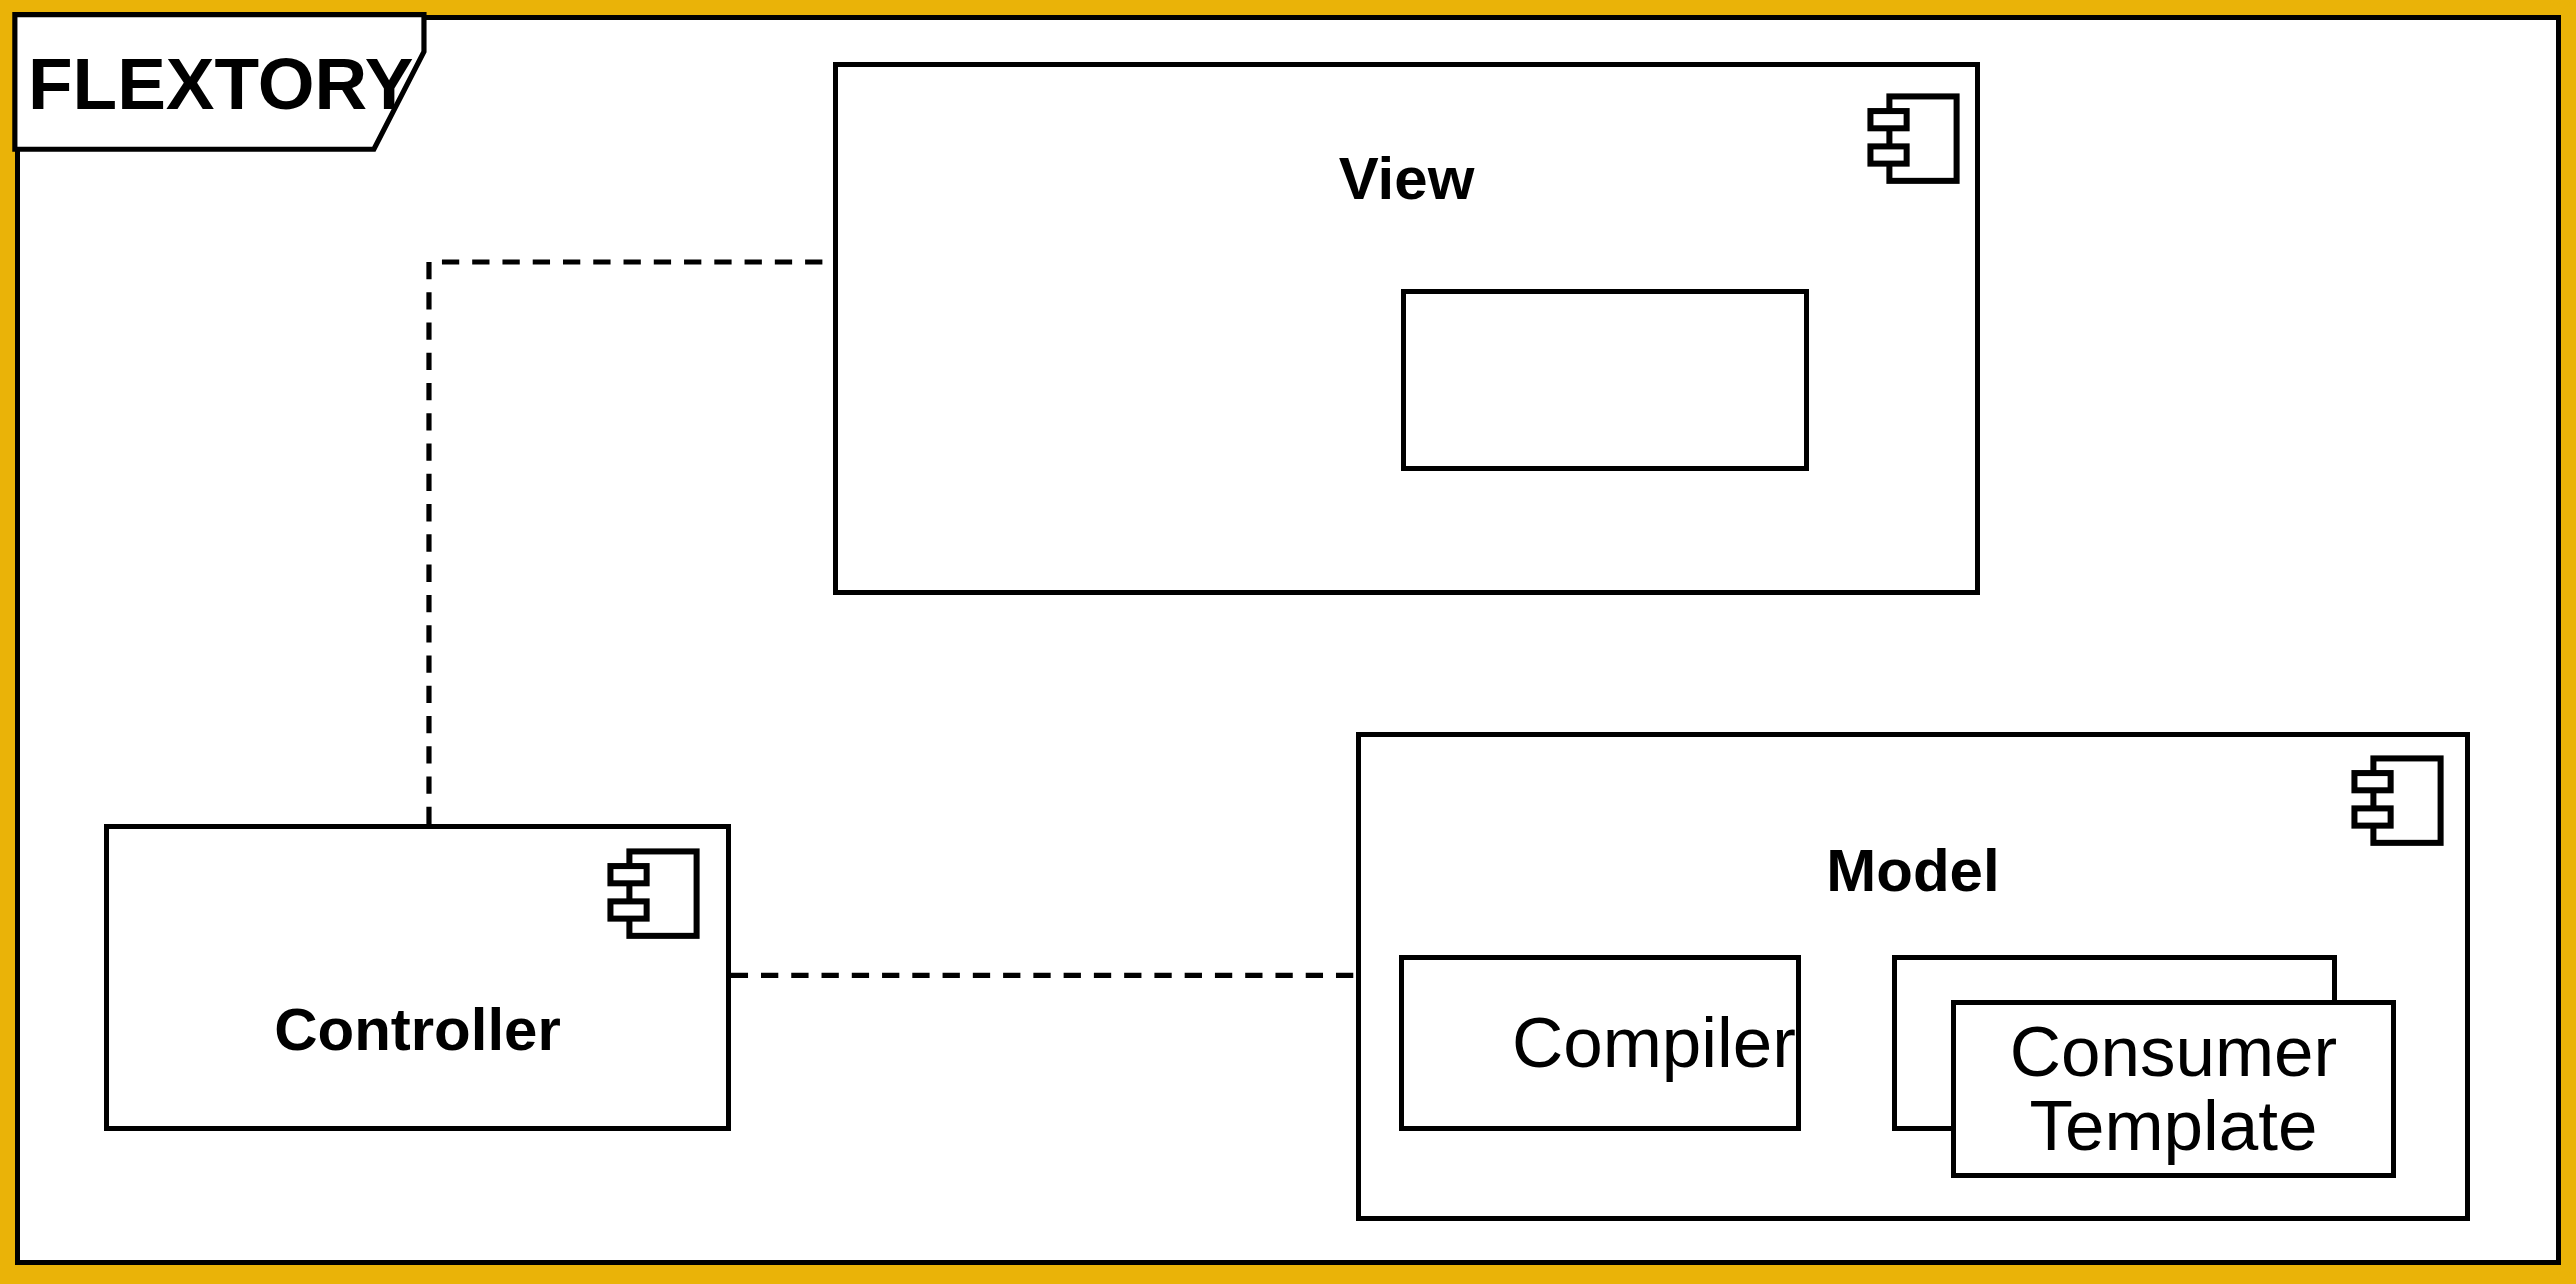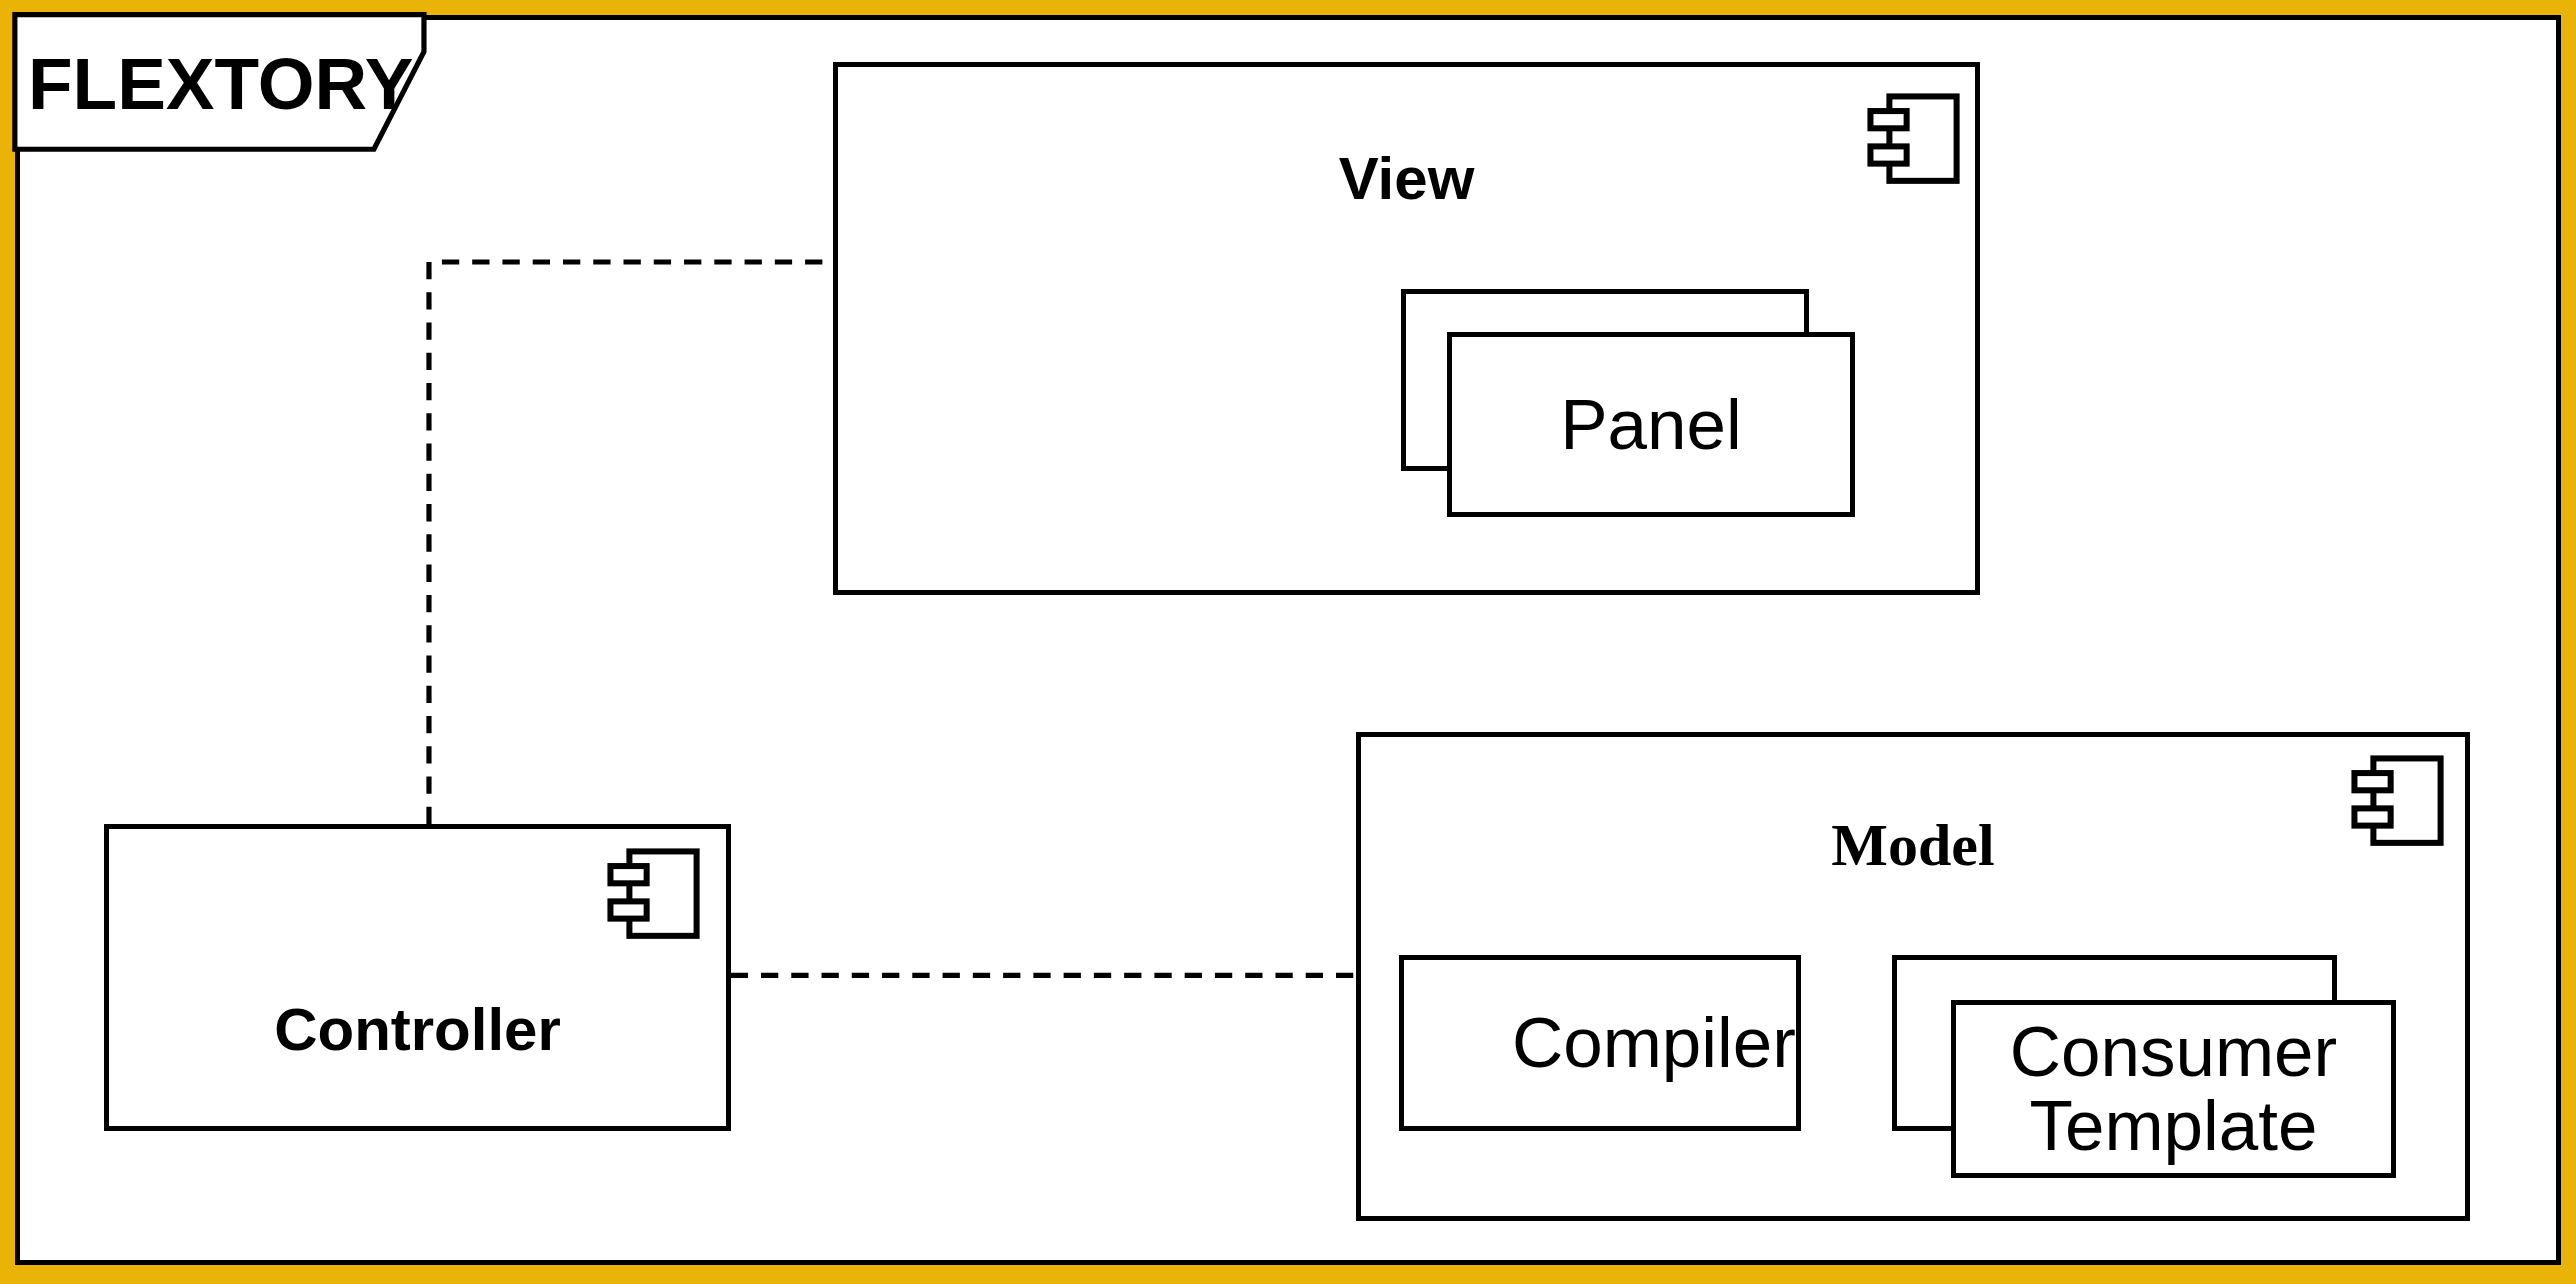--- a/index.html
+++ b/index.html
@@ -103,36 +103,33 @@
   </div>
 
   <svg class="comp-icon" style="left:1867px; top:91px;" viewBox="0 0 130 112">
     <rect x="26" y="6" width="78" height="98" fill="#ffffff" stroke="#000000" stroke-width="7"></rect>
     <rect x="4" y="23" width="42" height="20" fill="#ffffff" stroke="#000000" stroke-width="7"></rect>
     <rect x="4" y="64" width="42" height="20" fill="#ffffff" stroke="#000000" stroke-width="7"></rect>
   </svg>
 
 
   <div class="class-box" style="left:1401px; top:289px; width:408px; height:182px;"></div>
-  <div class="class-box" style="left:1447px; top:332px; width:408px; height:185px;">
-    <span>Panel</span>
-  </div>
 
   <div class="component" style="left:104px; top:824px; width:627px; height:307px;">
     <div class="component-title" style="top:116px;margin-top:48px;">Controller</div>
   </div>
 
   <svg class="comp-icon" style="left:607px; top:846px;" viewBox="0 0 130 112">
     <rect x="26" y="6" width="78" height="98" fill="#ffffff" stroke="#000000" stroke-width="7"></rect>
     <rect x="4" y="23" width="42" height="20" fill="#ffffff" stroke="#000000" stroke-width="7"></rect>
     <rect x="4" y="64" width="42" height="20" fill="#ffffff" stroke="#000000" stroke-width="7"></rect>
   </svg>
 
   <div class="component" style="left:1356px; top:732px; width:1114px; height:489px;">
-    <div class="component-title" style="top:72px;font-family:Liberation Serif, serif;">Model</div>
+    <div class="component-title" style="top:97px;">Model</div>
   </div>
 
   <svg class="comp-icon" style="left:2351px; top:753px;" viewBox="0 0 130 112">
     <rect x="26" y="6" width="78" height="98" fill="#ffffff" stroke="#000000" stroke-width="7"></rect>
     <rect x="4" y="23" width="42" height="20" fill="#ffffff" stroke="#000000" stroke-width="7"></rect>
     <rect x="4" y="64" width="42" height="20" fill="#ffffff" stroke="#000000" stroke-width="7"></rect>
   </svg>
 
   <div class="class-box" style="left:1399px; top:955px; width:402px; height:176px;justify-content:flex-end;">
     <span>Compiler</span>

